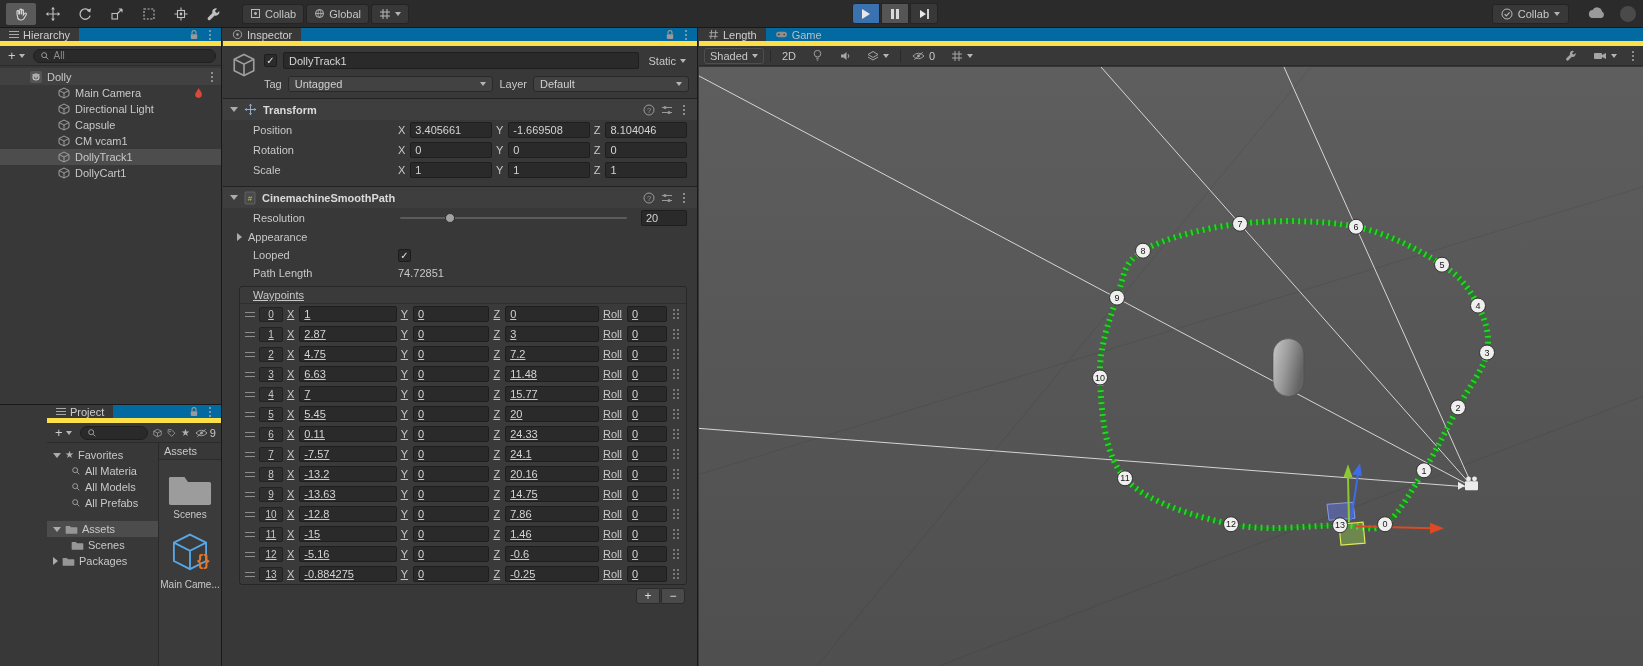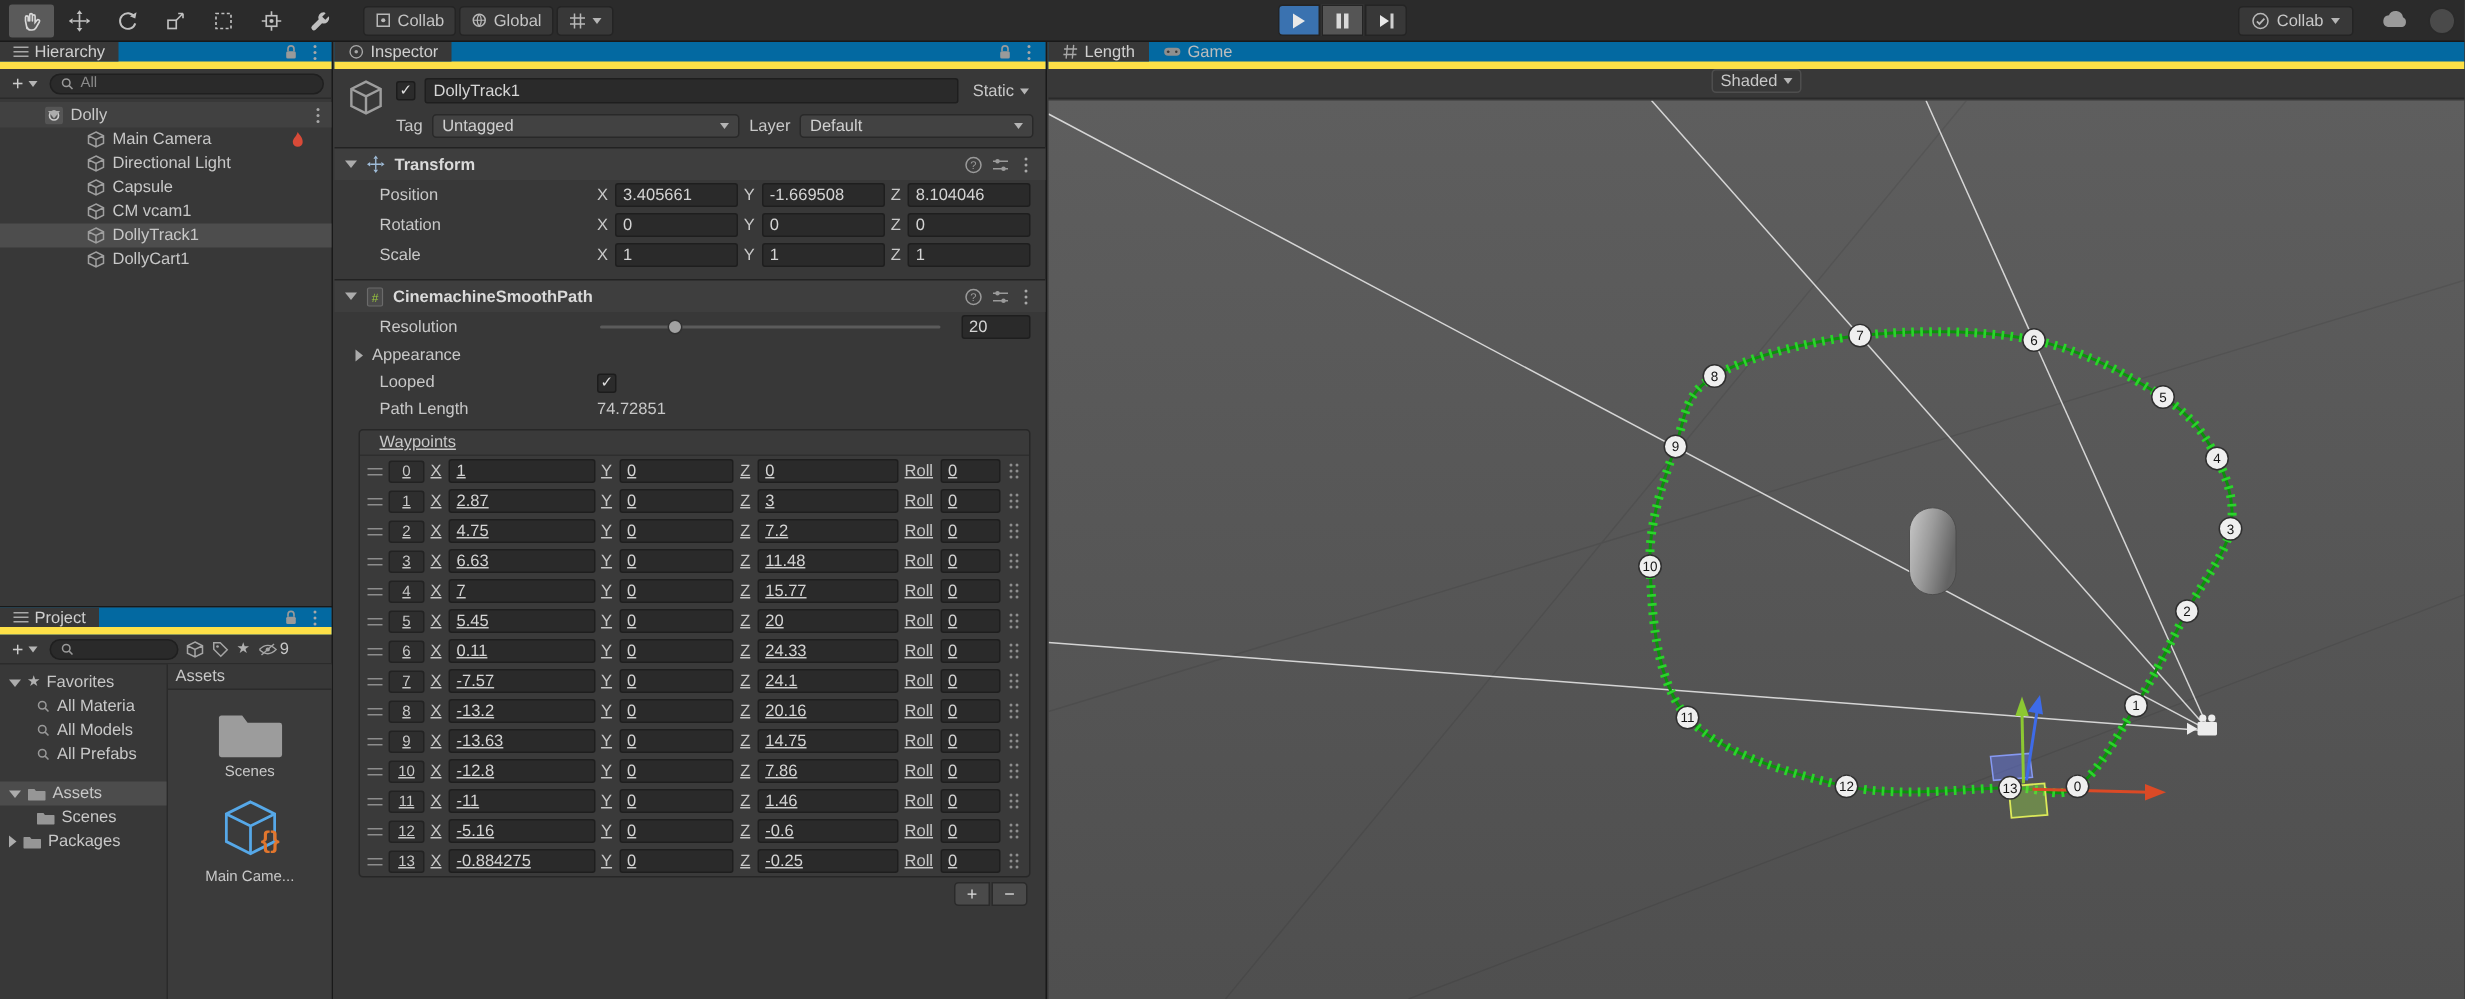--- a/index.html
+++ b/index.html
@@ -60,21 +60,21 @@
 
   
   #hierarchy { left:0;top:28px;width:222px;height:376px;border-right:1px solid #191919; }
   .h-scene-row { height:17px;display:flex;align-items:center;gap:5px;padding-left:30px;background:#414141;position:relative;margin-top:2px; }
   .h-scene-row .kebab { position:absolute;right:4px;top:2px; }
   .h-row { height:16px;display:flex;align-items:center;gap:5px;padding-left:58px;position:relative; }
   .h-row.selected { background:#4D4D4D; }
   .h-badge { position:absolute;right:18px;top:3px; }
 
   
-  #project { left:0;top:404px;width:222px;height:262px;border-right:1px solid #191919;border-top:1px solid #191919; }
+  #project { left:0;top:404px;width:222px;height:262px;border-right:1px solid #191919;border-top:1px solid #191919;padding-left:47px; }
   .proj-body { display:flex;height:224px; }
   .proj-tree { width:112px;border-right:1px solid #2A2A2A;padding-top:4px; }
   .p-row { height:16px;display:flex;align-items:center;gap:4px;padding-left:6px;white-space:nowrap;overflow:hidden; }
   .p-row.selected { background:#4C4C4C; }
   .p-row.child { padding-left:24px; }
   .p-gap { height:10px; }
   .star { color:#B0B0B0;font-size:10px;line-height:10px; }
   .proj-right { flex:1;display:flex;flex-direction:column;background:#3B3B3B; }
   .assets-hdr { height:17px;background:#383838;border-bottom:1px solid #2B2B2B;display:flex;align-items:center;padding-left:5px;color:#C8C8C8; }
   .assets-body { flex:1;overflow:hidden; }
@@ -116,21 +116,21 @@
   .wx { flex:1.25; } .wy { flex:0.95; } .wz { flex:1.2; }
   .wroll { width:40px;flex:none; }
   .wgrip { width:10px;height:12px;position:relative;flex:none; }
   .wgrip::before { content:"";position:absolute;top:1px;left:2px;width:2px;height:2px;border-radius:50%;background:#8E8E8E;box-shadow:0 4px 0 #8E8E8E,0 8px 0 #8E8E8E,4px 0 0 #8E8E8E,4px 4px 0 #8E8E8E,4px 8px 0 #8E8E8E; }
   .wpfooter { display:flex;justify-content:flex-end;gap:1px;padding:3px 12px 0 0; }
   .pmbtn { width:24px;height:16px;background:#4A4A4A;border:1px solid #2A2A2A;display:flex;align-items:center;justify-content:center;color:#DDDDDD;font-size:12px;line-height:12px; }
   .pmbtn.l { border-radius:3px 0 0 3px; } .pmbtn.r { border-radius:0 3px 3px 0; }
 
   
   #scene { left:699px;top:28px;width:944px;height:638px; }
-  .stoolbar { height:20px;background:#383838;border-bottom:1px solid #2A2A2A;display:flex;align-items:center;gap:6px;padding:0 5px;flex-direction:column; }
+  .stoolbar { height:20px;background:#383838;border-bottom:1px solid #2A2A2A;display:flex;align-items:center;gap:6px;padding:0 5px; }
   .sbtn { height:16px;display:flex;align-items:center;gap:4px;padding:0 5px;border-radius:3px;color:#C8C8C8;flex:none; }
   .sbtn.bordered { border:1px solid #4E4E4E; }
   .sgrow { flex:1; }
   #viewport { position:absolute;left:0;top:39px;right:0;bottom:0;background:linear-gradient(#5E5E5E,#4F4F4F);overflow:hidden; }
   #scene-svg { position:absolute;inset:0;width:100%;height:100%; }
   #frustum line { stroke:#ECECEC;stroke-width:1;opacity:0.85; }
   #markers circle { fill:#EFEFEF;stroke:#2F2F2F;stroke-width:1; }
   #markers text { fill:#151515;font-size:9px;text-anchor:middle;font-family:"Liberation Sans",sans-serif; }
 </style>
 </head>
@@ -773,21 +773,21 @@
     <div class="nfield wz wp-z">7.86</div>
     <span class="axl ax-r">Roll</span>
     <div class="nfield wroll wp-roll">0</div>
     <span class="wgrip"></span>
   </div>
 
   <div class="wprow">
     <span class="wphandle"></span>
     <span class="wpidx wp-i">11</span>
     <span class="axl ax-x">X</span>
-    <div class="nfield wx wp-x">-11</div>
+    <div class="nfield wx wp-x">-15</div>
     <span class="axl ax-y">Y</span>
     <div class="nfield wy wp-y">0</div>
     <span class="axl ax-z">Z</span>
     <div class="nfield wz wp-z">1.46</div>
     <span class="axl ax-r">Roll</span>
     <div class="nfield wroll wp-roll">0</div>
     <span class="wgrip"></span>
   </div>
 
   <div class="wprow">

